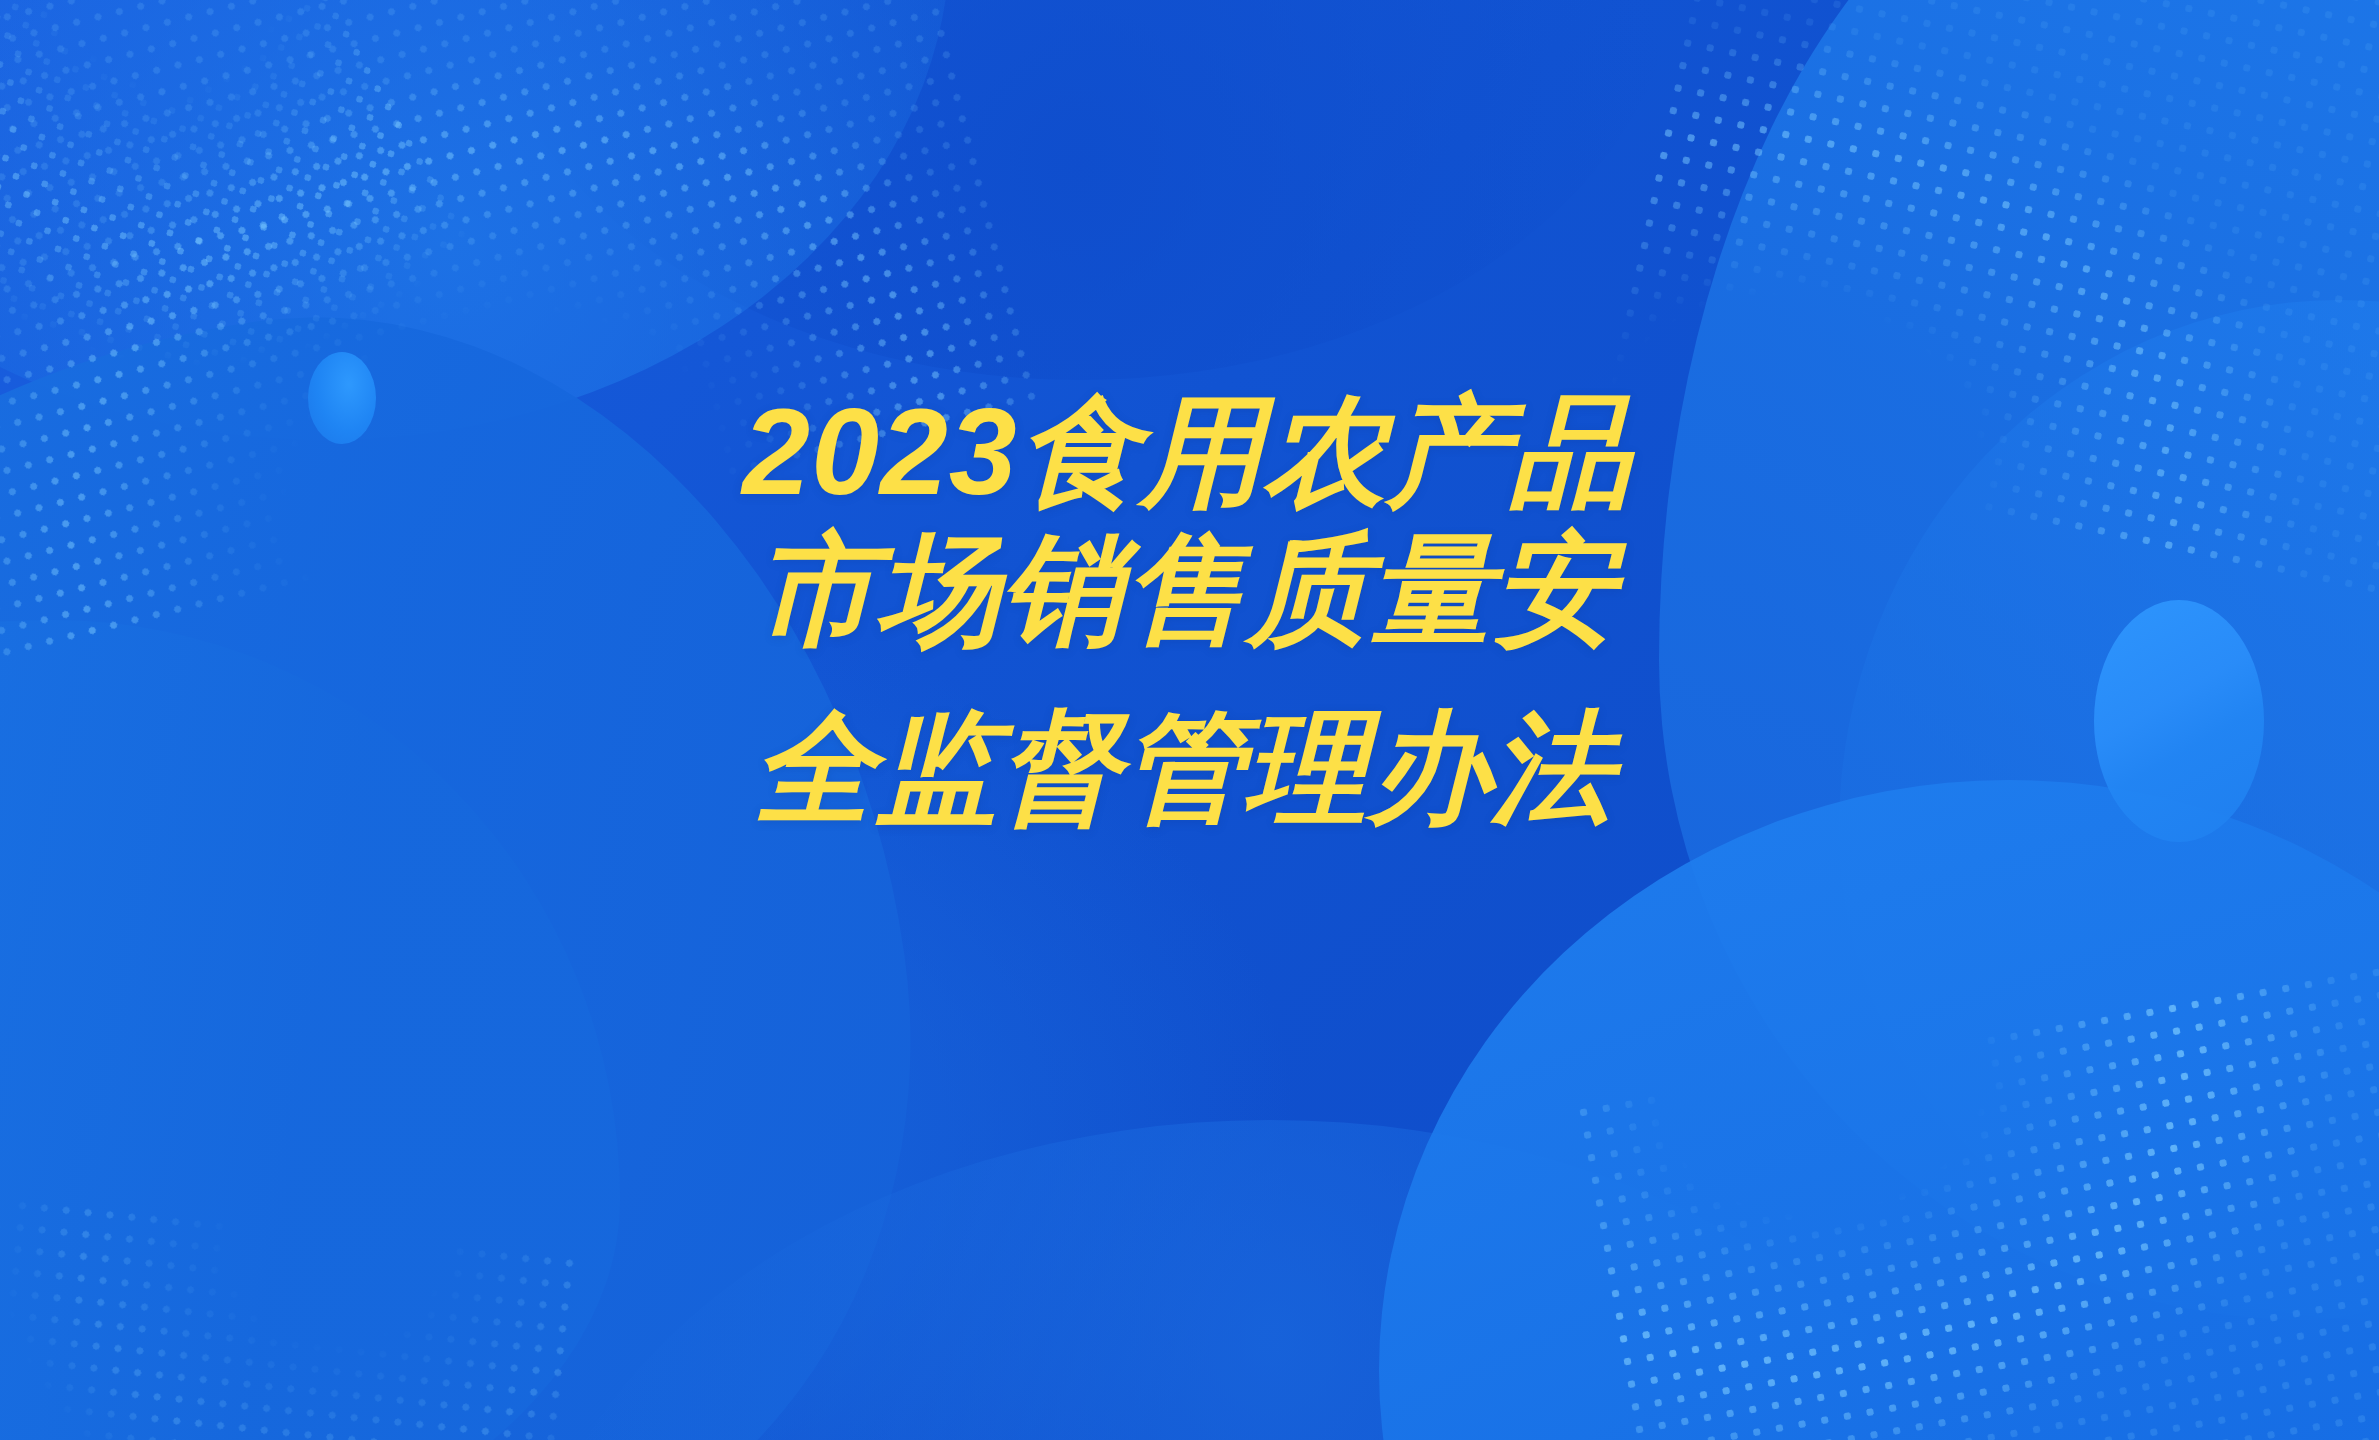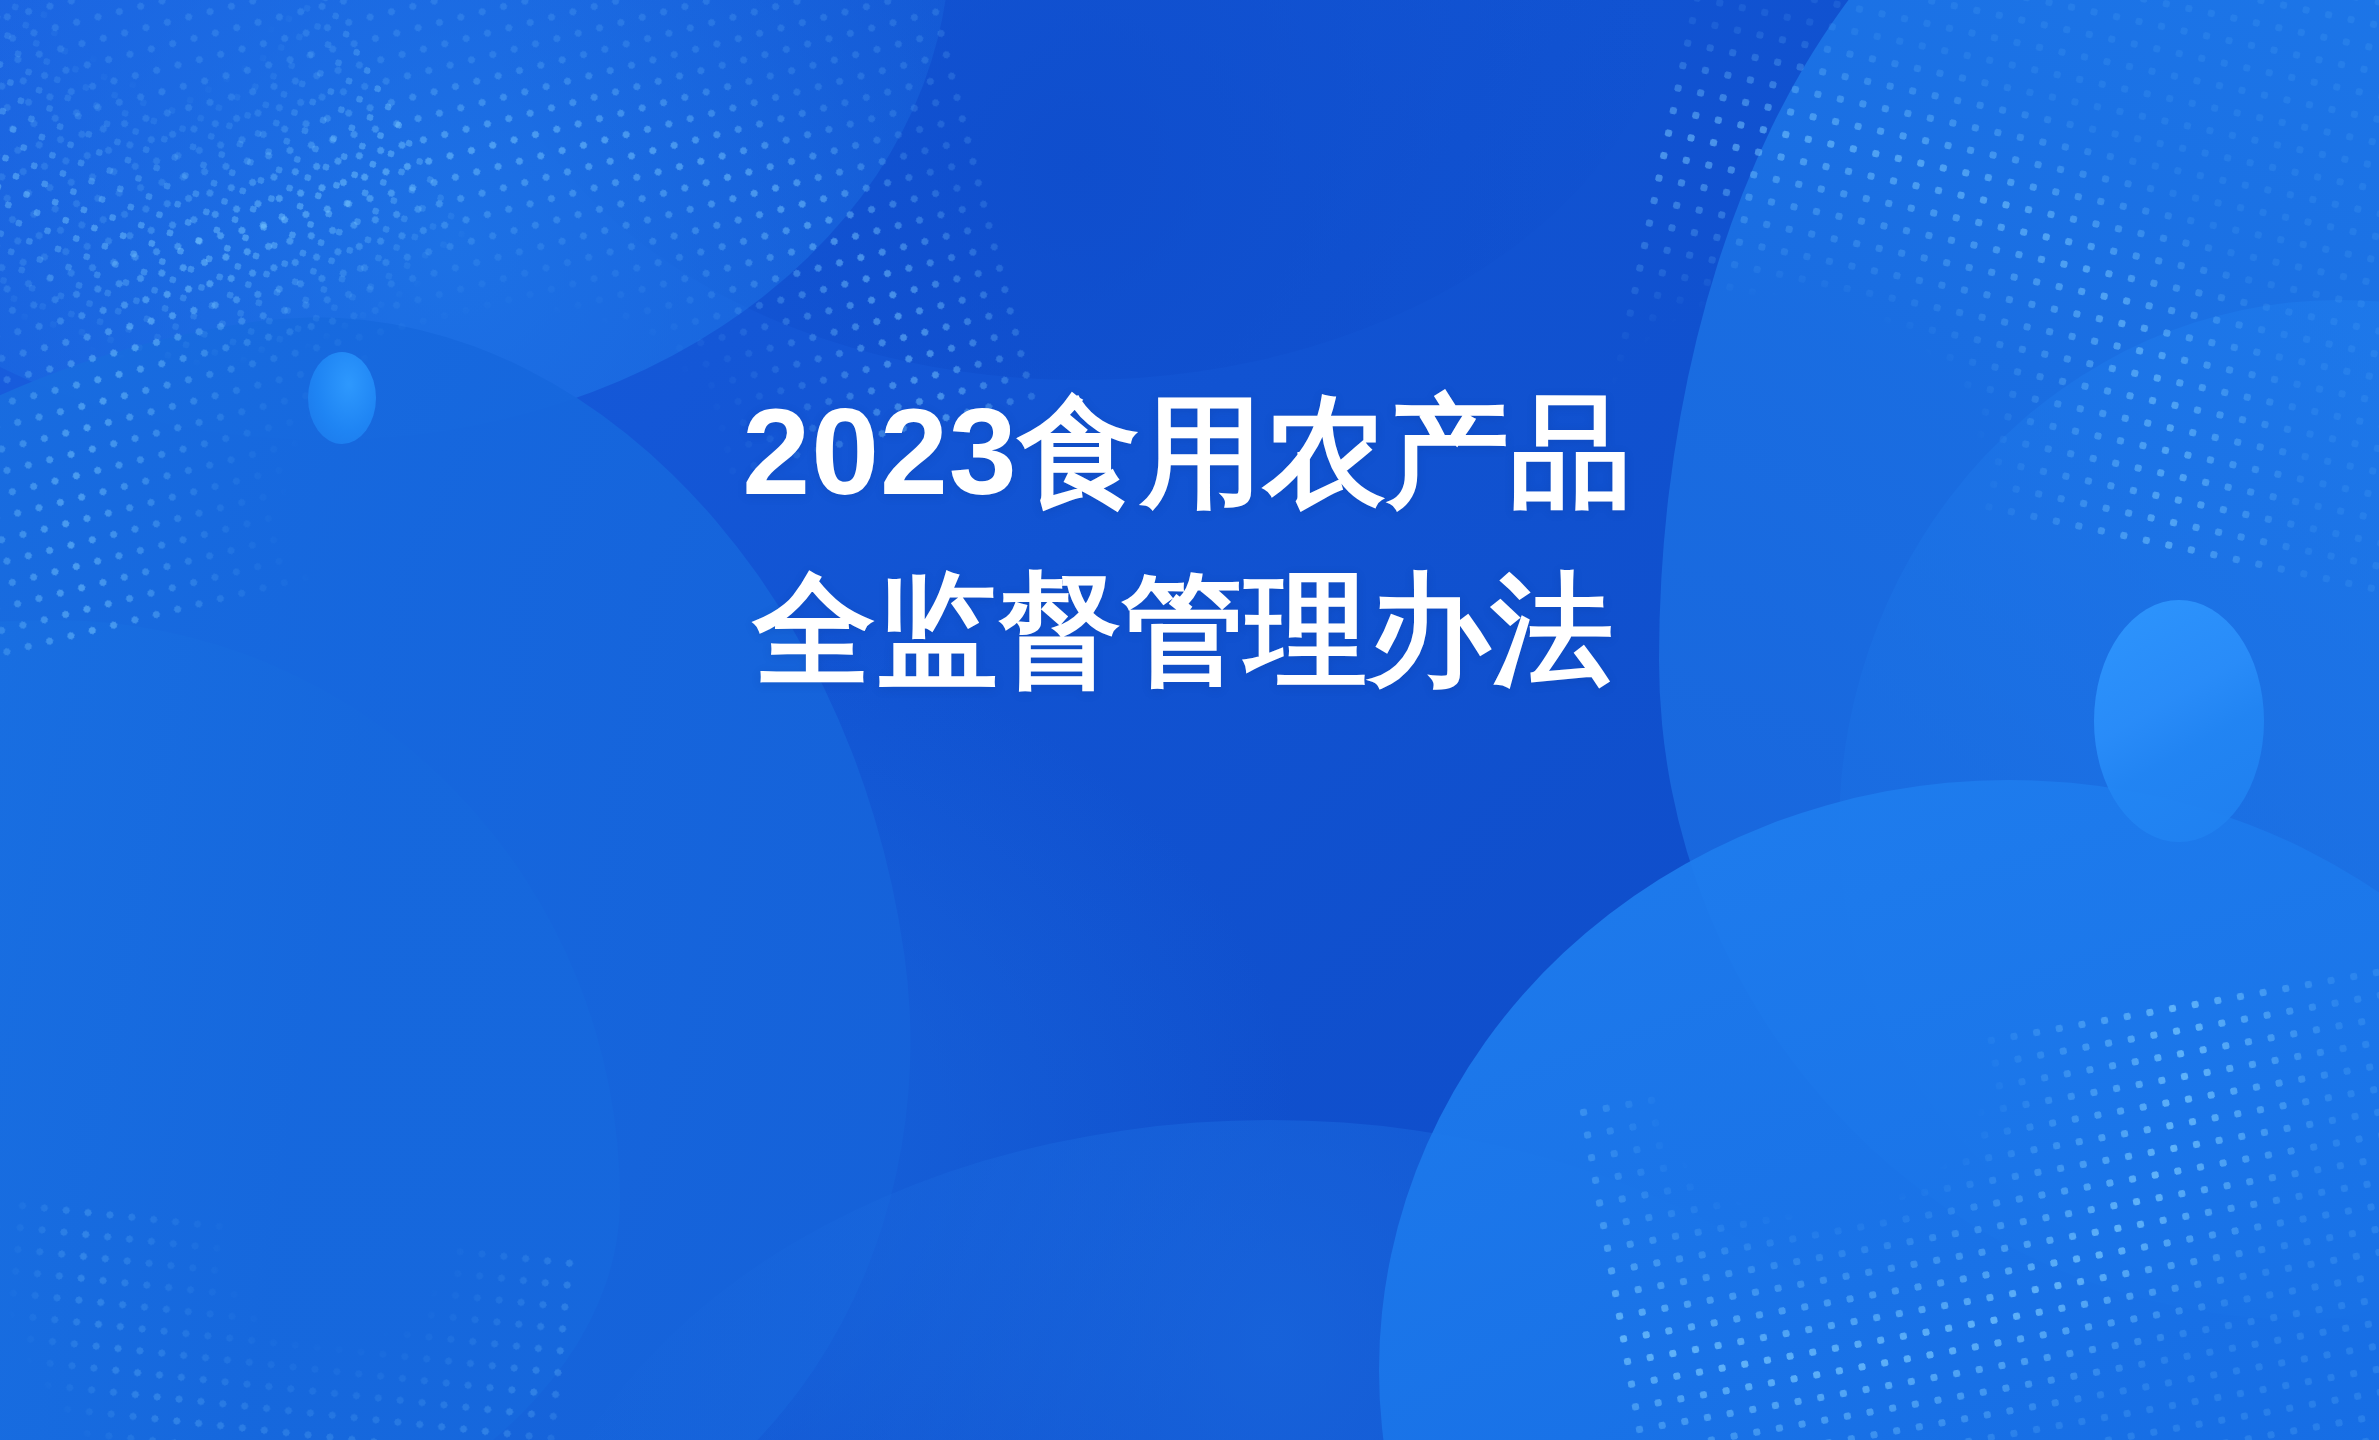--- a/index.html
+++ b/index.html
@@ -207,23 +207,24 @@
     position: absolute;
     left: 0;
     right: 0;
     top: 384px;
     display: flex;
     flex-direction: column;
     align-items: center;
     z-index: 6;
   }
   .title-line {
-    color: #ffffff;
+    color: #fde047;
     font-size: 122px;
     font-weight: 700;
+    font-style: italic;
     letter-spacing: 1px;
     line-height: 1.13;
     white-space: nowrap;
     text-shadow: 0 2px 10px rgba(10,50,130,.18);
     -webkit-font-smoothing: antialiased;
   }
   .title-line.l1 { transform: translateX(-2px); }
   .title-line.l2 { transform: translateX(-4px); }
   .title-line.l3 { transform: translateX(-6px); margin-top: 40px; }
 </style>
@@ -247,16 +248,17 @@
   <div class="dots dots-tl2"></div>
   <div class="dots dots-tr"></div>
   <div class="dots dots-br"></div>
   <div class="dots dots-bl"></div>
 
   <div class="accent-ellipse accent-small"></div>
   <div class="accent-ellipse accent-big"></div>
 
   <div class="title-wrap">
     <div class="title-line l1">2023食用农产品</div>
+    <div class="title-line l2">市场销售质量安</div>
     <div class="title-line l3">全监督管理办法</div>
   </div>
 
 </div>
 
 </body></html>

